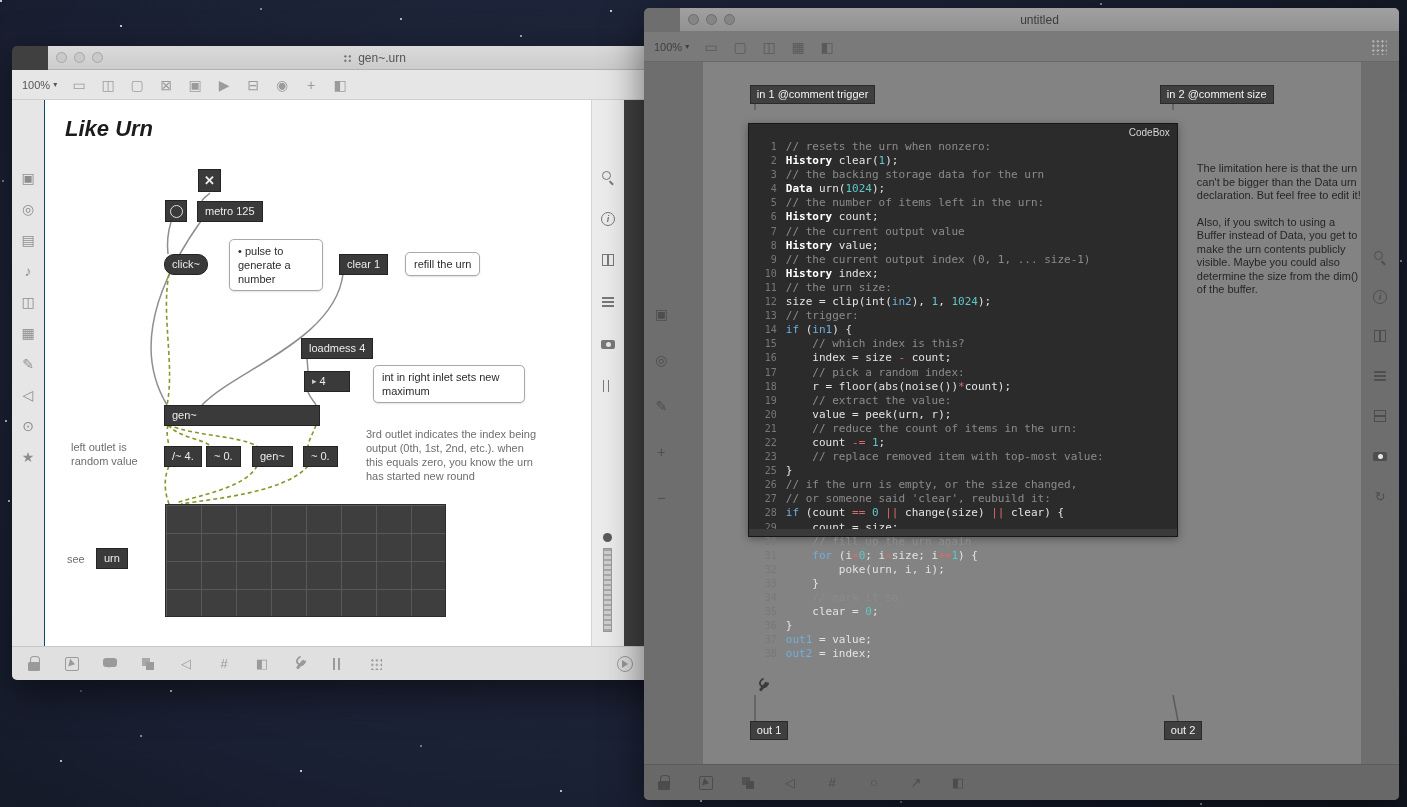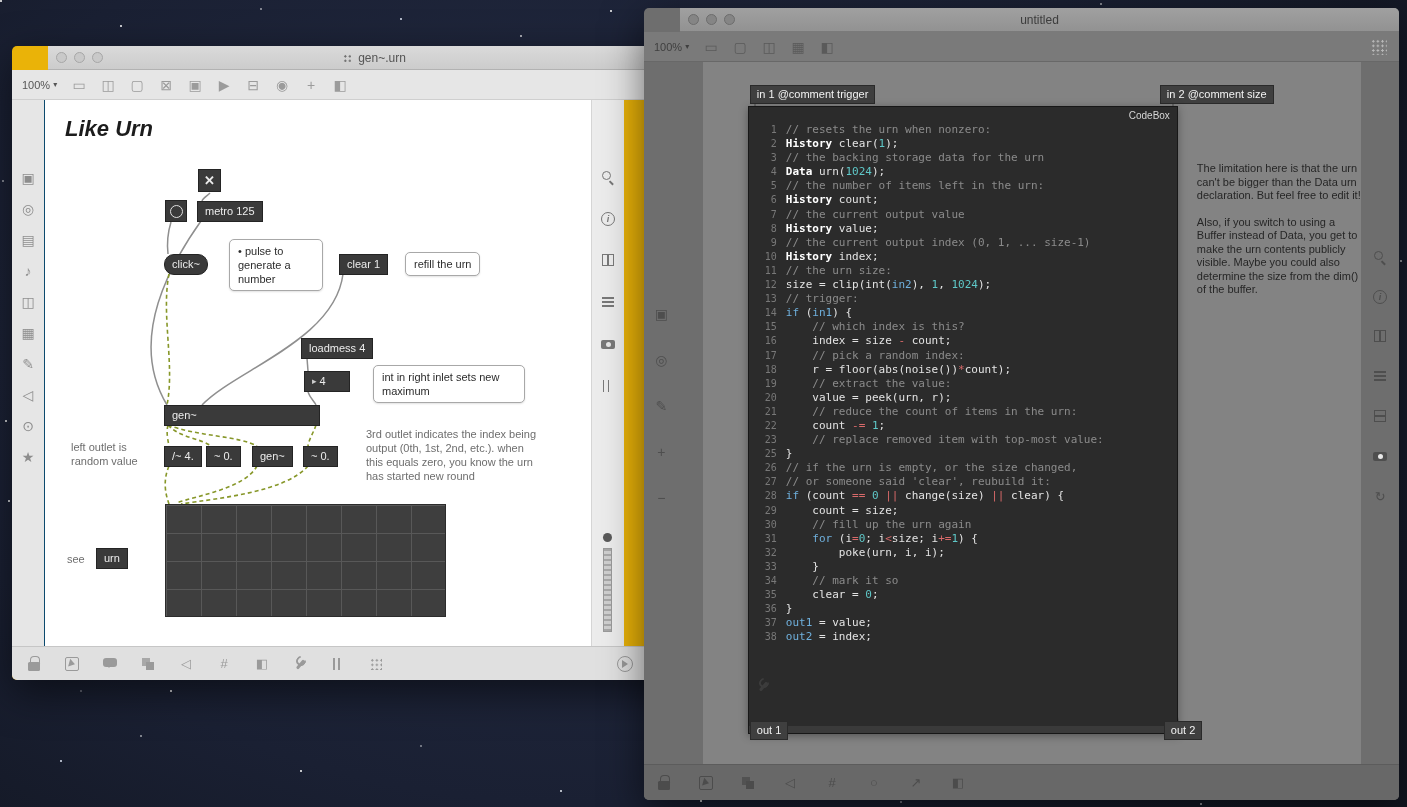--- a/index.html
+++ b/index.html
@@ -68,21 +68,21 @@
   .gi-bars::before { content:""; position:absolute; inset:2px 3px;
       background:repeating-linear-gradient(to right, currentColor 0 2px, transparent 2px 5px); }
   .gi-dotgrid::before { content:""; position:absolute; inset:2px;
       background-image:radial-gradient(currentColor 1px, transparent 1.3px); background-size:4.6px 4.6px; }
   .gi-play { border:1.5px solid currentColor; border-radius:50%; width:16px; height:16px; }
   .gi-play::after { content:""; border:4px solid transparent; border-left:6px solid currentColor; margin-left:4px; }
   .gi-power::before { content:""; position:absolute; inset:3px; border:1.5px solid currentColor; border-radius:50%; }
   .gi-power::after { content:""; position:absolute; top:0; left:7px; width:1.8px; height:7px; background:currentColor; }
 
   
-  .lw { left:12px; top:46px; width:687px; height:634px; background:#eab308; }
+  .lw { left:12px; top:46px; width:687px; height:634px; background:#404040; }
   .lw .titlebar { background:linear-gradient(#dadada,#cccccc); border-bottom:1px solid #b2b2b2; }
   .lw .light { background:#c9c9c9; border:1px solid #a7a7a7; }
   .lw .title-wrap { color:#555; }
   .lw .title-wrap .gicon { width:12px; height:12px; color:#6a6a6a; }
   .toolbar { height:30px; display:flex; align-items:center; padding:0 10px; gap:14px; }
   .lw .toolbar { background:#e6e6e6; border-bottom:1px solid #cfcfcf; }
   .zoom { font-size:11px; color:#555; display:flex; align-items:center; gap:3px; }
   .zoom .caret { font-size:8px; }
   .tb-icons { display:flex; gap:13px; align-items:center; }
   .lw .tb-icons .gicon { color:#9b9b9b; font-size:14px; }
@@ -136,21 +136,21 @@
   .rw-strip-left .gicon { color:#4e4e4e; font-size:14px; }
   .rw-canvas { width:680px; height:702px; background:#838383; position:relative;margin-left:24px; }
   .rw-strip-right { width:39px; background:#6e6e6e; padding-top:188px; gap:24px; }
   .rw-strip-right .gicon { color:#4e4e4e; }
   .rw-bottombar { height:36px; background:#686868; border-top:1px solid #5c5c5c; display:flex; align-items:center; padding:0 12px; }
   .rw-bottombar .bb-group { gap:26px; }
   .rw-bottombar .gicon { color:#4c4c4c; }
 
   .iobox { position:absolute; background:#3f3f3f; color:#f2f2f2; font-size:11px; line-height:13px;
       padding:2px 6px; border:1px solid #2a2a2a; white-space:nowrap; }
-  .codebox { position:absolute; left:45px; top:44px; width:430px; height:628px; background:#2b2b2b;
+  .codebox { position:absolute; left:45px; top:61px; width:430px; height:414px; background:#2b2b2b;
       border:1px solid #171717; box-shadow:0 2px 8px rgba(0,0,0,.35); }
   .cb-label { position:absolute; top:3px; right:7px; font-size:10px; color:#d6d6d6; }
   .cb-footer { position:absolute; left:0; right:0; bottom:0; height:7px; background:#3a3a3a; }
   #code-lines { position:absolute; top:16px; left:6px; right:4px; font-family:"DejaVu Sans Mono", monospace;
       font-size:11px; line-height:14.1px; }
   .cl { display:flex; }
   .cl .ln { width:22px; text-align:right; color:#787878; margin-right:9px; font-size:10px; flex:0 0 auto; }
   .cl .ct { white-space:pre; }
   .seg-c { color:#8b8b8b; }
   .seg-p { color:#e3e3e3; }

